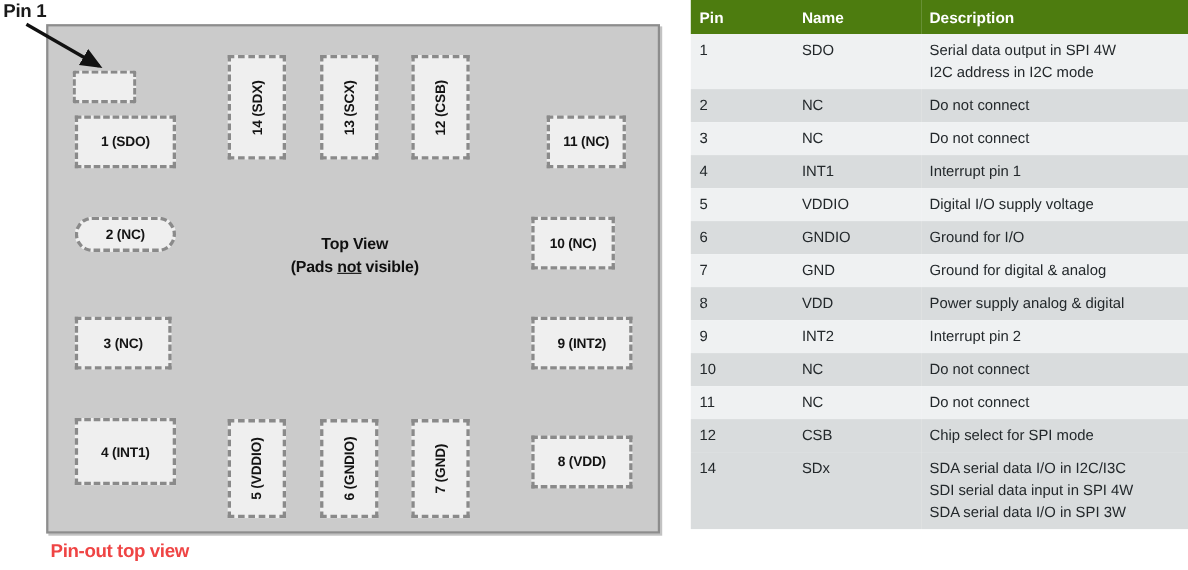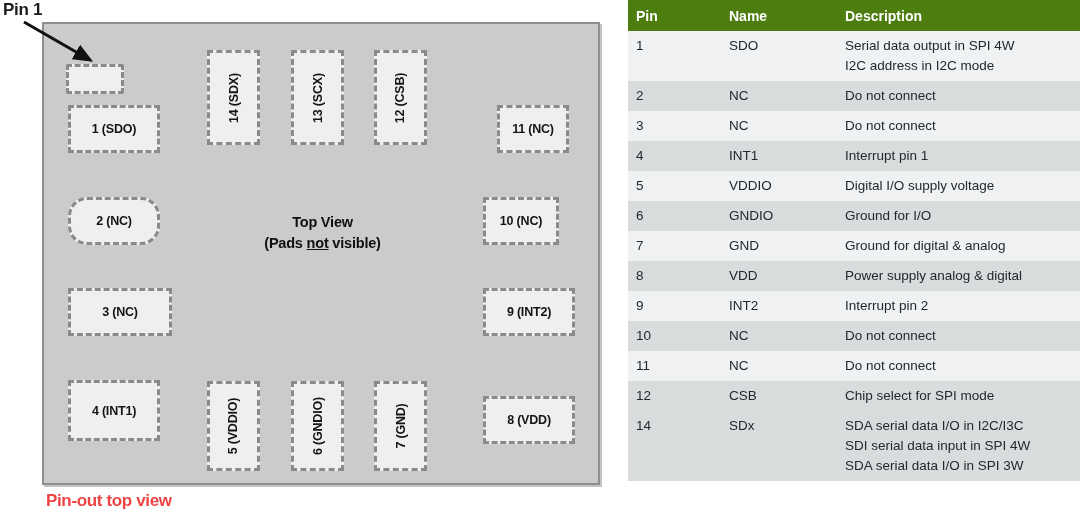--- a/index.html
+++ b/index.html
@@ -151,24 +151,24 @@
 
   <div id="diagram">
 
     <div id="chip-body"></div>
 
     <div id="pin1-marker"></div>
 
     <div class="pad" style="left:68px; top:105px; width:92px; height:48px;">
       <span class="pad-label">1 (SDO)</span>
     </div>
-    <div class="pad" style="left:68px; top:197px; width:92px; height:48px;border-radius:19px;">
+    <div class="pad" style="left:68px; top:197px; width:92px; height:32px;border-radius:19px;">
       <span class="pad-label">2 (NC)</span>
     </div>
-    <div class="pad" style="left:68px; top:288px; width:104px; height:48px;">
+    <div class="pad" style="left:68px; top:288px; width:88px; height:48px;">
       <span class="pad-label">3 (NC)</span>
     </div>
     <div class="pad" style="left:68px; top:380px; width:92px; height:61px;">
       <span class="pad-label">4 (INT1)</span>
     </div>
 
     <div class="pad vertical" style="left:207px; top:381px; width:53px; height:90px;">
       <span class="pad-label">5 (VDDIO)</span>
     </div>
     <div class="pad vertical" style="left:291px; top:381px; width:53px; height:90px;">

